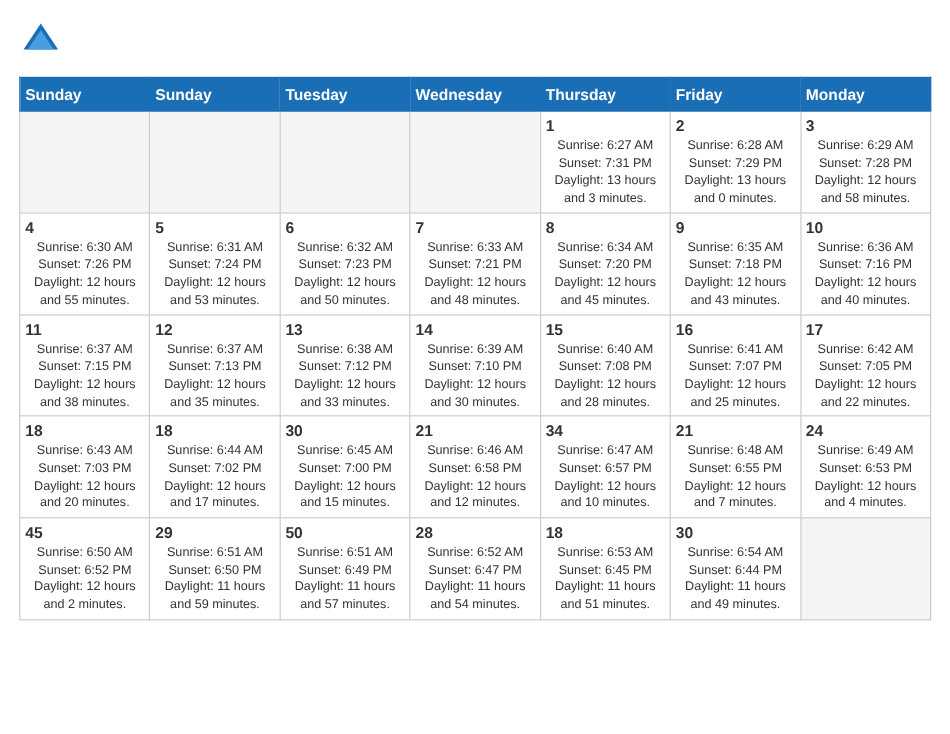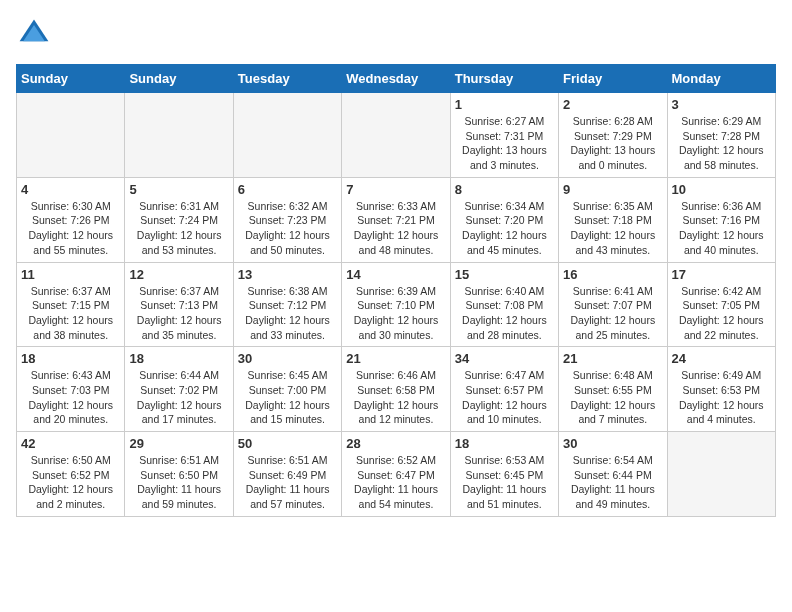--- a/index.html
+++ b/index.html
@@ -221,21 +221,21 @@
           <span class="day-number">21</span>
           <div class="day-info">Sunrise: 6:48 AM<br>Sunset: 6:55 PM<br>Daylight: 12 hours<br>and 7 minutes.</div>
         </td>
         <td>
           <span class="day-number">24</span>
           <div class="day-info">Sunrise: 6:49 AM<br>Sunset: 6:53 PM<br>Daylight: 12 hours<br>and 4 minutes.</div>
         </td>
       </tr>
       <tr>
         <td>
-          <span class="day-number">42</span>
+          <span class="day-number">45</span>
           <div class="day-info">Sunrise: 6:50 AM<br>Sunset: 6:52 PM<br>Daylight: 12 hours<br>and 2 minutes.</div>
         </td>
         <td>
           <span class="day-number">29</span>
           <div class="day-info">Sunrise: 6:51 AM<br>Sunset: 6:50 PM<br>Daylight: 11 hours<br>and 59 minutes.</div>
         </td>
         <td>
           <span class="day-number">50</span>
           <div class="day-info">Sunrise: 6:51 AM<br>Sunset: 6:49 PM<br>Daylight: 11 hours<br>and 57 minutes.</div>
         </td>

